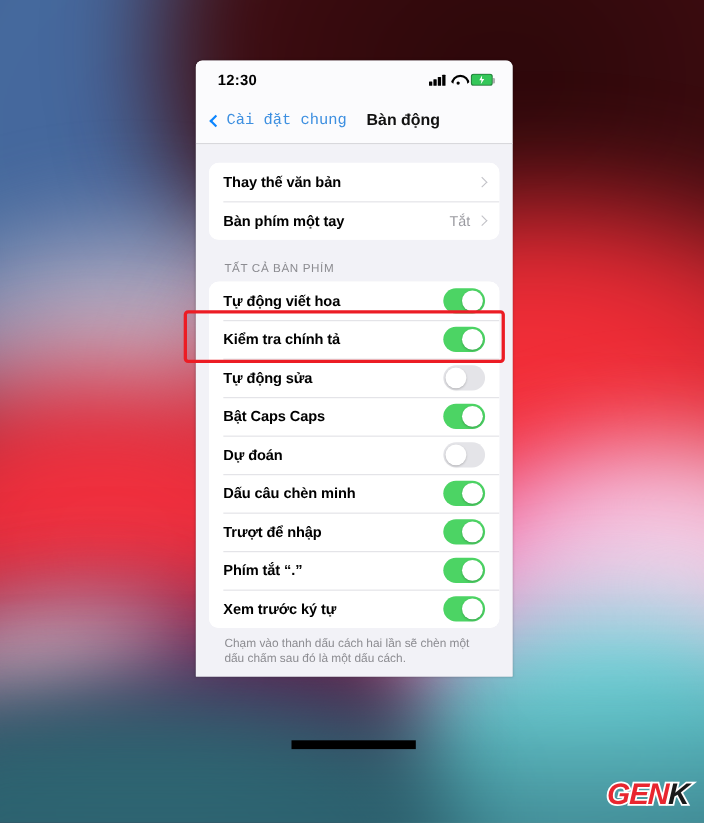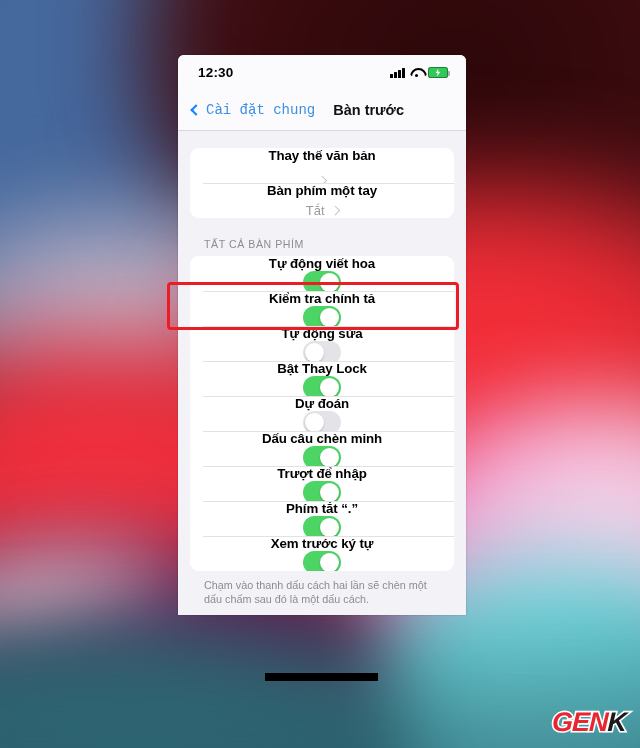--- a/index.html
+++ b/index.html
@@ -243,21 +243,20 @@
   }
   .row {
     display: flex;
     align-items: center;
     justify-content: space-between;
     height: 35px;
     padding: 0 13px;
     position: relative;
     background: #fff;
     cursor: default;
-    flex-direction: column;
   }
   .row + .row::before {
     content: "";
     position: absolute;
     left: 13px; right: 0; top: 0;
     height: 0.5px;
     background: #e2e2e6;
   }
   .row-label {
     font-size: 13.3px;
@@ -403,21 +402,21 @@
           <span class="bolt"></span>
         </span>
     </span>
   </div>
 
   <div id="nav-bar">
     <span id="nav-back">
       <span class="chevron-left"></span>
       <span id="nav-back-label">Cài đặt chung</span>
     </span>
-    <span id="nav-title">Bàn trước</span>
+    <span id="nav-title">Bàn động</span>
   </div>
 
   <div id="content">
 
     <div class="group">
       <div class="row">
         <span class="row-label">Thay thế văn bản</span>
         <span class="row-right">
           <span class="chevron-right"></span>
         </span>
@@ -446,21 +445,21 @@
             <span class="knob"></span>
           </span>
       </div>
       <div class="row">
         <span class="row-label">Tự động sửa</span>
         <span class="switch">
             <span class="knob"></span>
           </span>
       </div>
       <div class="row">
-        <span class="row-label">Bật Thay Lock</span>
+        <span class="row-label">Bật Caps Caps</span>
         <span class="switch on">
             <span class="knob"></span>
           </span>
       </div>
       <div class="row">
         <span class="row-label">Dự đoán</span>
         <span class="switch">
             <span class="knob"></span>
           </span>
       </div>

